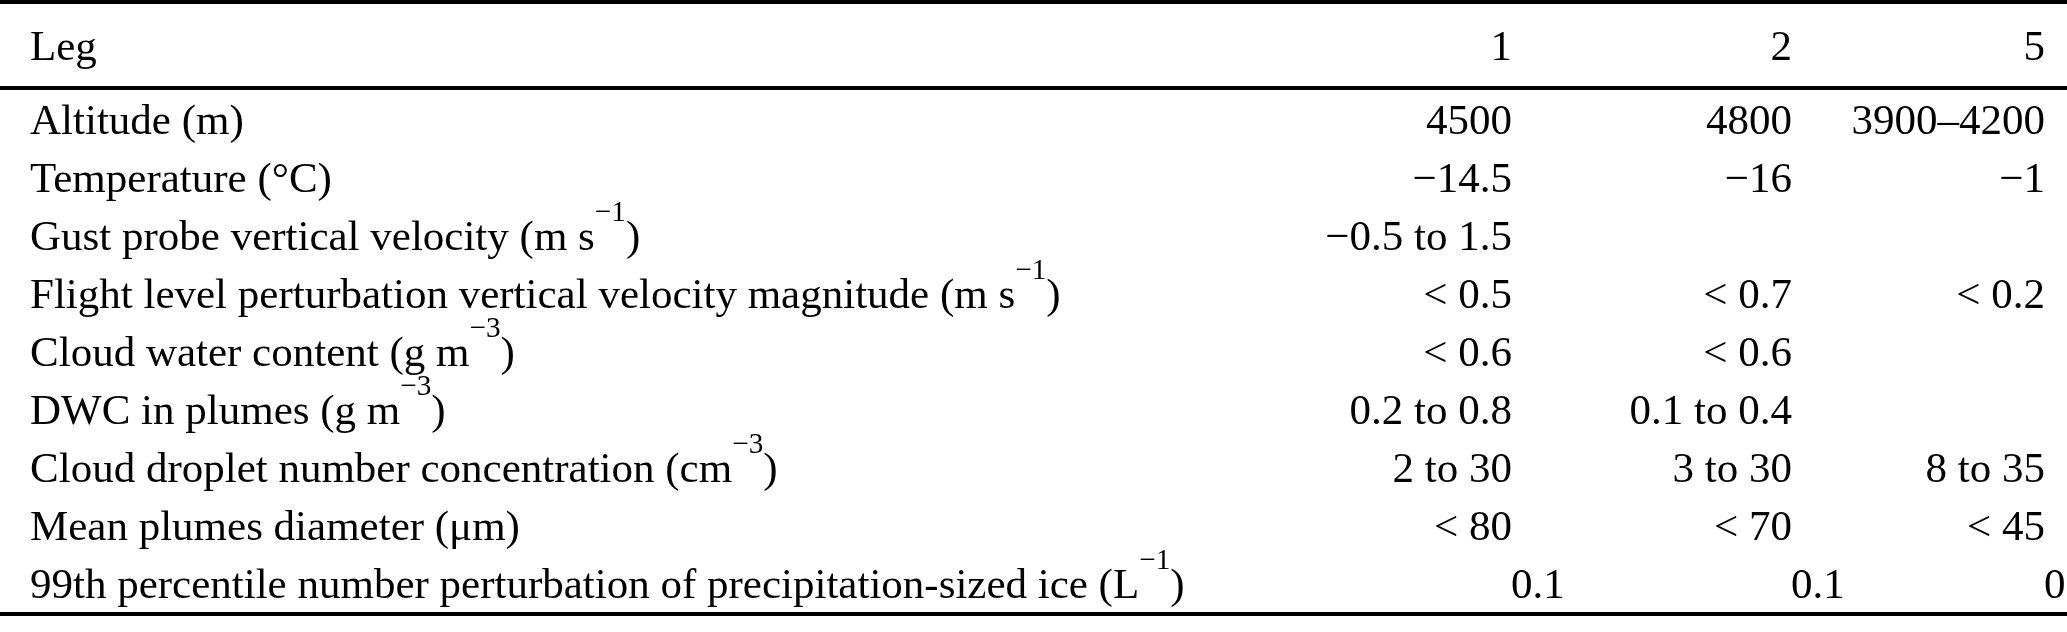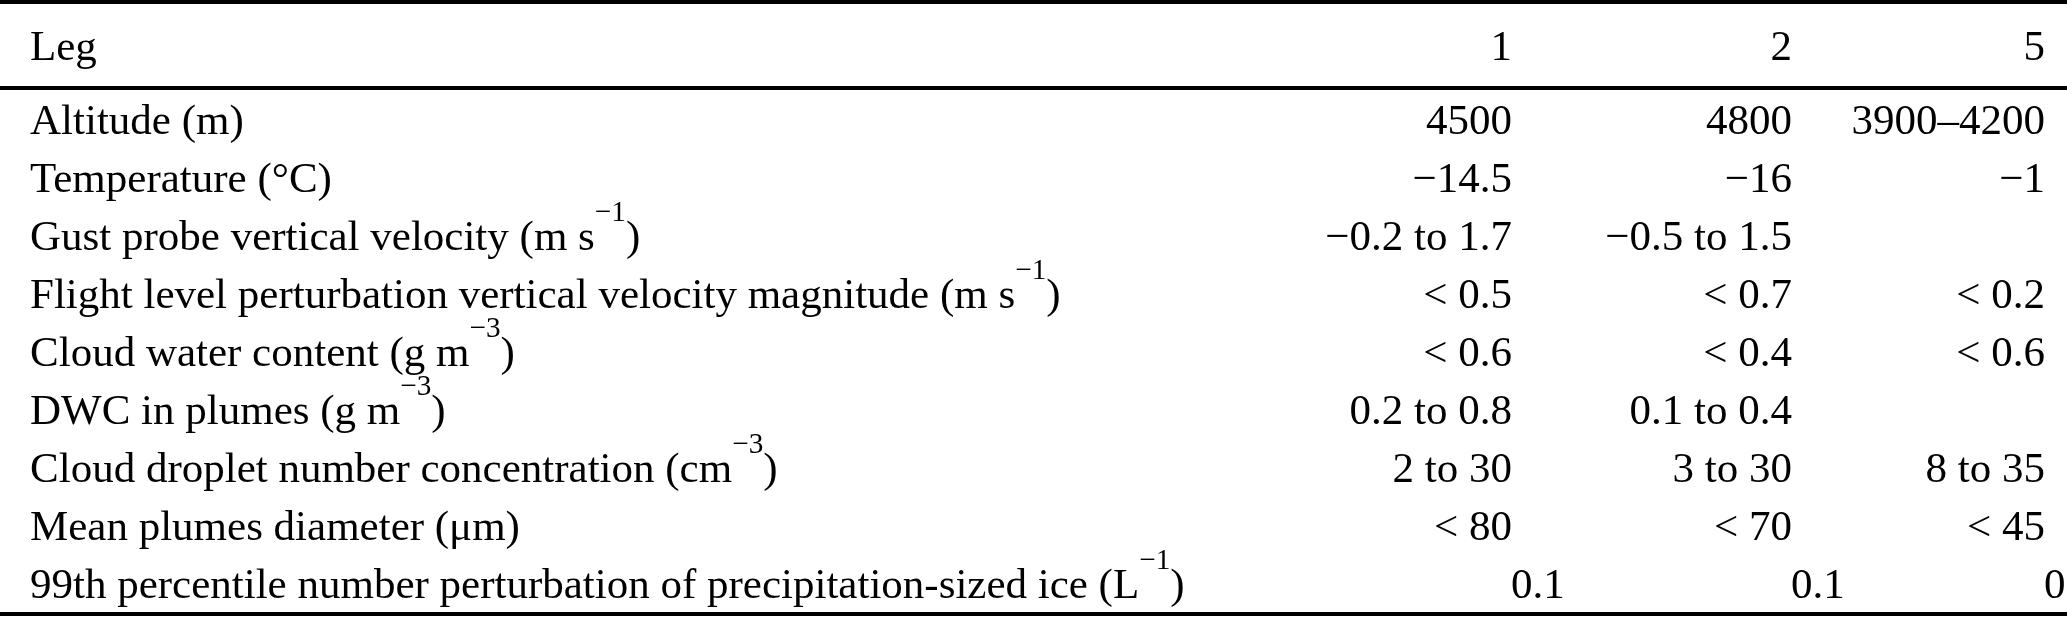--- a/index.html
+++ b/index.html
@@ -63,35 +63,33 @@
 
   <div class="row data-row">
     <div class="label"><span>Temperature (°C)</span><sup class="u"></sup><span></span></div>
     <div class="num">−14.5</div>
     <div class="num">−16</div>
     <div class="num">−1</div>
   </div>
 
   <div class="row data-row">
     <div class="label"><span>Gust probe vertical velocity (m s</span><sup class="u">−1</sup><span>)</span></div>
-    <div class="num">−0.2 to 1.7</div>
     <div class="num">−0.5 to 1.5</div>
   </div>
 
   <div class="row data-row">
     <div class="label"><span>Flight level perturbation vertical velocity magnitude (m s</span><sup class="u">−1</sup><span>)</span></div>
     <div class="num">&lt; 0.5</div>
     <div class="num">&lt; 0.7</div>
     <div class="num">&lt; 0.2</div>
   </div>
 
   <div class="row data-row">
     <div class="label"><span>Cloud water content (g m</span><sup class="u">−3</sup><span>)</span></div>
     <div class="num">&lt; 0.6</div>
-    <div class="num">&lt; 0.4</div>
     <div class="num">&lt; 0.6</div>
   </div>
 
   <div class="row data-row">
     <div class="label"><span>DWC in plumes (g m</span><sup class="u">−3</sup><span>)</span></div>
     <div class="num">0.2 to 0.8</div>
     <div class="num">0.1 to 0.4</div>
   </div>
 
   <div class="row data-row">

